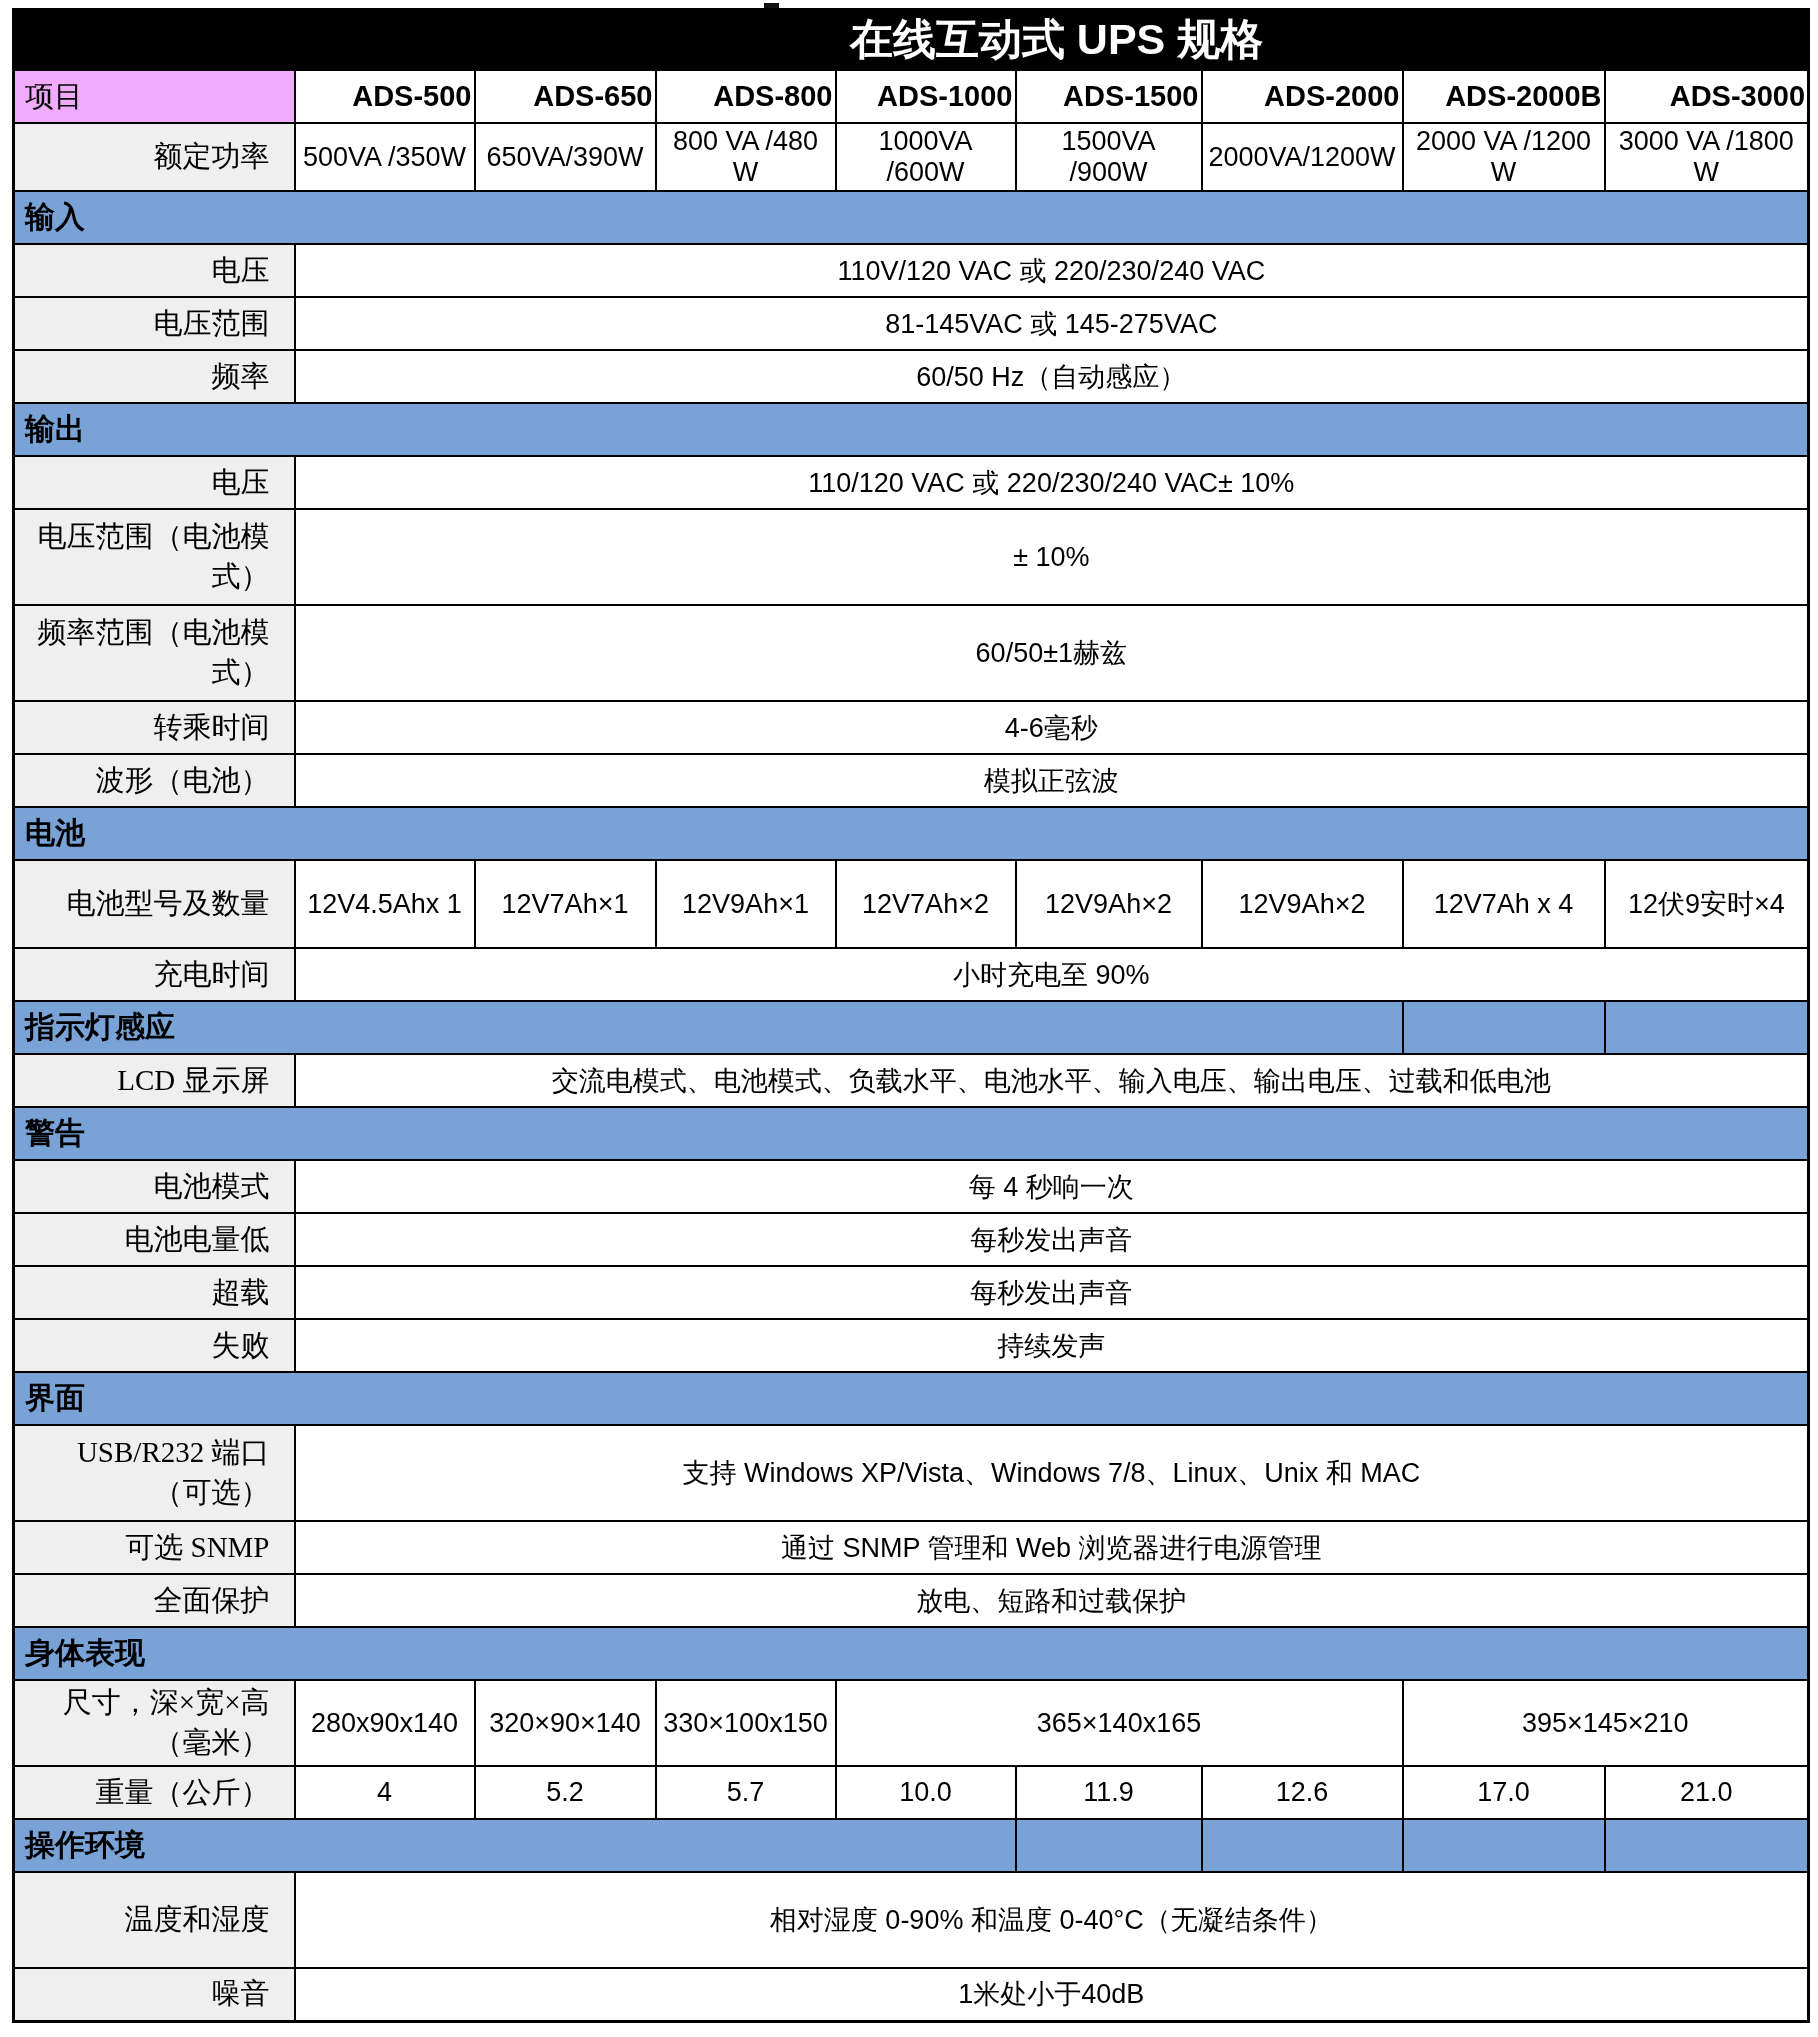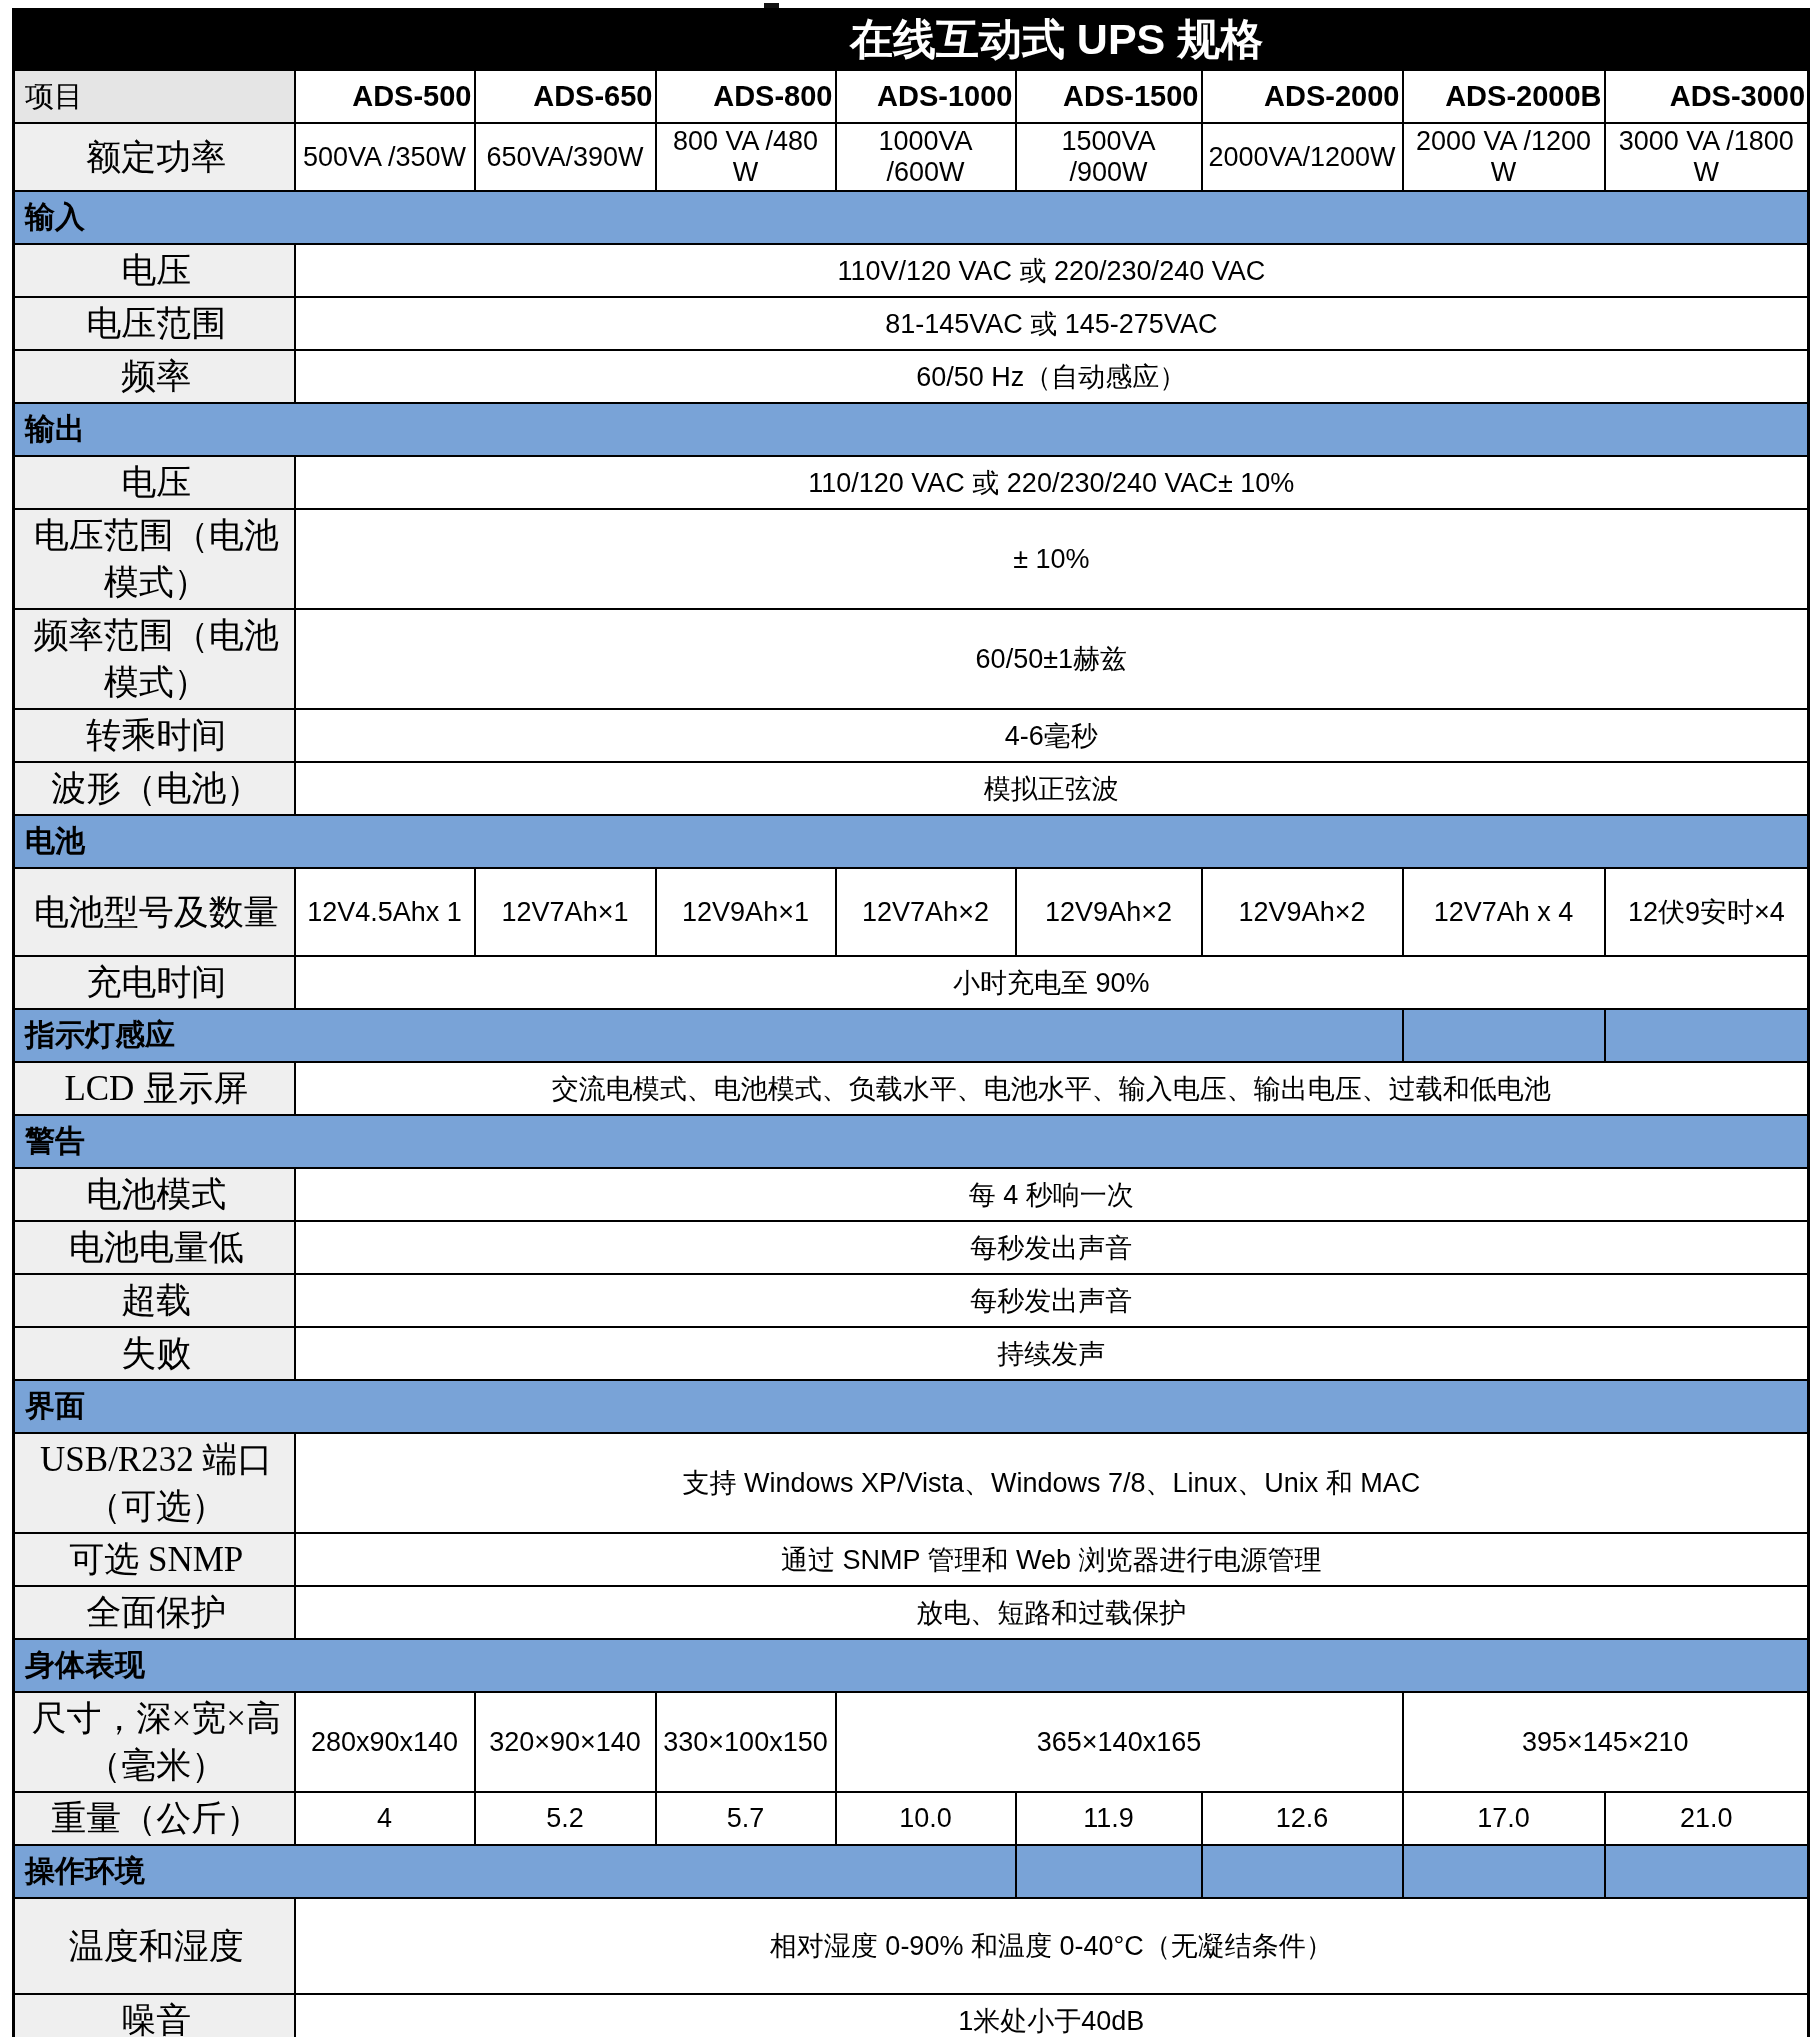--- a/index.html
+++ b/index.html
@@ -31,24 +31,24 @@
   }
   .sec{
     background:var(--blue,#79A3D7);
     font-family:"Liberation Serif","DejaVu Serif",serif;
     font-weight:bold;font-size:30px;color:#000;
     text-align:left;padding:2px 8px 2px 10px;height:46px;
   }
   .lbl{
     background:var(--gray,#EFEFEF);
     font-family:"Liberation Serif","DejaVu Serif",serif;
-    font-size:35px;text-align:center;padding:2px 6px 2px 10px;
+    font-size:29px;text-align:right;padding:2px 24px 2px 10px;
   }
   .lbl-hdr{
-    background:#e5e5e5;font-weight:normal;
+    background:#f0abfc;font-weight:normal;
     font-family:"Liberation Serif","DejaVu Serif",serif;
     font-size:29px;text-align:left;padding:2px 6px 2px 10px;
   }
   .mdl{background:#ffffff;font-weight:bold;font-size:29px;text-align:right;padding:2px;}
   .val{background:#ffffff;font-size:27px;text-align:center;padding:2px 3px;}
   
   tr.sz-m>.cell{height:53px}
   tr.sz-l>.cell{height:96px}
   tr.sz-xl>.cell{height:88px}
   tr.sz-dims>.cell{height:80px}

